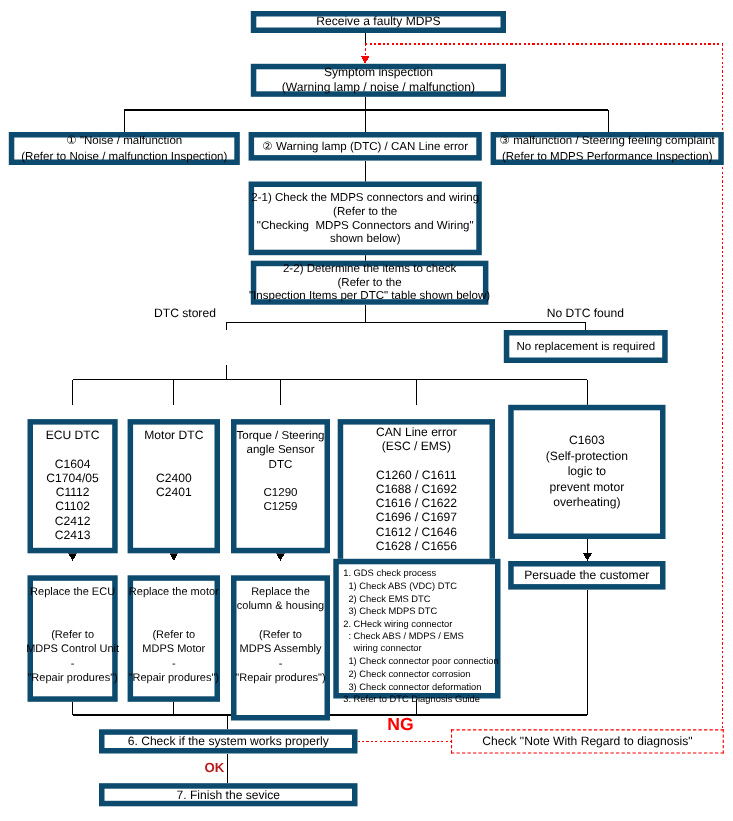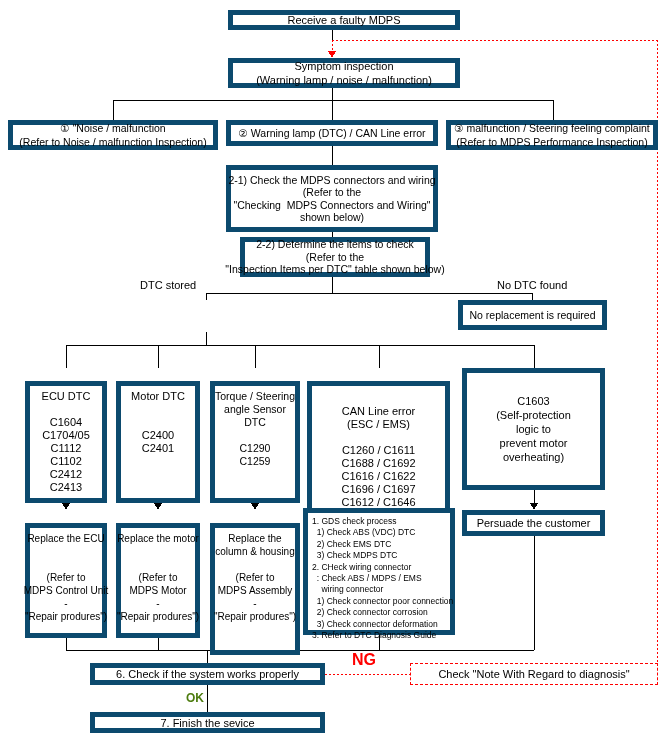--- a/index.html
+++ b/index.html
@@ -14,21 +14,21 @@
   .top  { justify-content:flex-start; padding-top:4px; }
   .left { align-items:flex-start; text-align:center; justify-content:flex-start; padding:3px 2px 0 4px; }
   .f10  { font-size:10.5px; }
   .f95  { font-size:10px; }
   .f9   { font-size:8.5px; line-height:11.4px; }
   .lh13 { line-height:13px;margin-top:13px; }
   .pt3  { padding-top:3px; }
   .dashed-red { border:1px dashed #ff0000; }
   .lbl { position:absolute; z-index:2; font-size:11px; color:#000; white-space:nowrap; }
   .ng { color:#ff0000; font-weight:bold; font-size:16px; }
-  .ok { color:#4d7c0f; font-weight:bold; font-size:12px; }
+  .ok { color:#b91c1c; font-weight:bold; font-size:12px; }
 </style>
 </head>
 <body>
 
 <div class="stage">
 
   <svg class="wires" width="666" height="746" shape-rendering="crispEdges">
 
     <path fill="none" stroke="#000" stroke-width="1" d="M332 30 V40 M332 88 V100 M113 100 H553 M113 100 V120 M332 100 V120 M553 100 V120
          M332 146 V165 M332 217 V237 M332 277 V293 M206 293 H532 M206 293 V300 M532 293 V300
@@ -74,21 +74,21 @@
       <div>(Refer to MDPS Performance Inspection)</div>
     </div>
 
   <div class="box f10" style="left:226px;top:165px;width:212px;height:67px;line-height:12.5px">
       <div>2-1) Check the MDPS connectors and wiring</div>
       <div>(Refer to the</div>
       <div>"Checking  MDPS Connectors and Wiring"</div>
       <div>shown below)</div>
     </div>
 
-  <div class="box f10" style="left:240px;top:237px;width:190px;height:40px;line-height:12.5px">
+  <div class="box f10" style="left:228px;top:237px;width:216px;height:40px;line-height:12.5px">
       <div>2-2) Determine the items to check</div>
       <div>(Refer to the</div>
       <div>"Inspection Items per DTC" table shown below)</div>
     </div>
 
   <span class="lbl" style="left:140px;top:279px">DTC stored</span>
   <span class="lbl" style="left:497px;top:279px">No DTC found</span>
 
 
   <div class="box f10" style="left:458px;top:300px;width:149px;height:30px">
@@ -116,21 +116,21 @@
 
   <div class="box top lh13 f10" style="left:210px;top:368px;width:90px;height:122px">
       <div>Torque / Steering</div>
       <div>angle Sensor</div>
       <div>DTC</div>
       <div></div>
       <div>C1290</div>
       <div>C1259</div>
     </div>
 
-  <div class="box top lh13 pt3" style="left:307px;top:368px;width:143px;height:156px;padding-top:19px">
+  <div class="box top lh13 pt3" style="left:307px;top:368px;width:143px;height:156px;padding-top:1px">
       <div>CAN Line error</div>
       <div>(ESC / EMS)</div>
       <div></div>
       <div>C1260 / C1611</div>
       <div>C1688 / C1692</div>
       <div>C1616 / C1622</div>
       <div>C1696 / C1697</div>
       <div>C1612 / C1646</div>
       <div>C1628 / C1656</div>
     </div>

